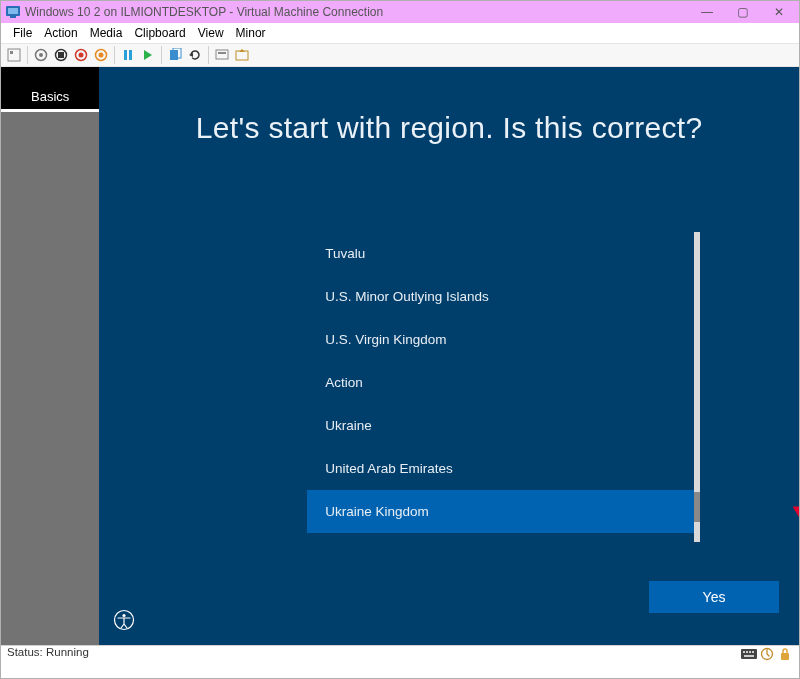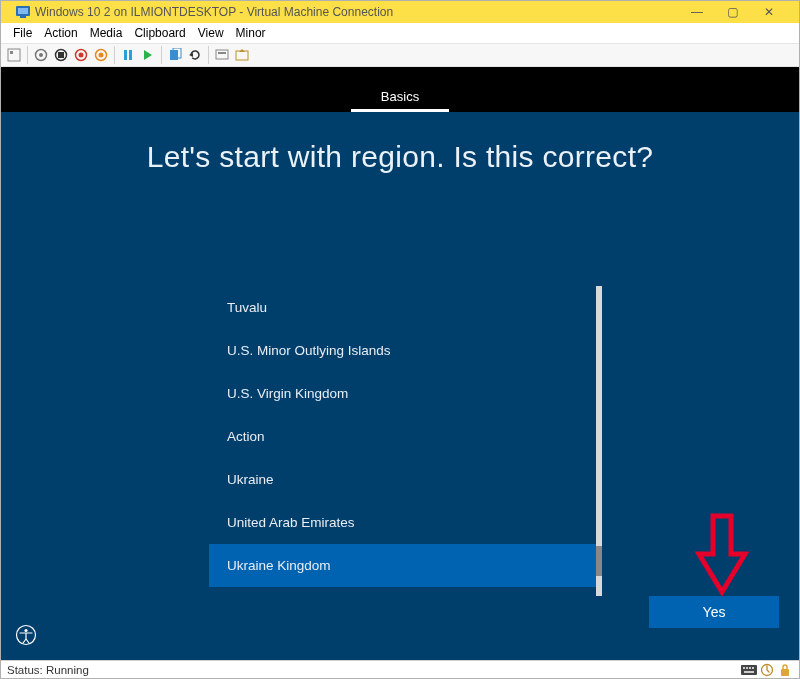--- a/index.html
+++ b/index.html
@@ -1,51 +1,51 @@
 <!DOCTYPE html>
 <html><head>
 <meta charset="utf-8">
 <style>
   * { box-sizing: border-box; }
   html, body { margin: 0; padding: 0; width: 800px; height: 679px; overflow: hidden; font-family: "Segoe UI", Tahoma, sans-serif; font-size: 12px; color: #000; }
   .outer { width: 800px; height: 679px; background: #fff; border: 1px solid #b0b0b0; display: flex; flex-direction: column; }
   
-  .titlebar { height: 22px; display: flex; align-items: center; padding: 0 12px; background: #fde047; }
+  .titlebar { height: 22px; display: flex; align-items: center; padding: 0 2px; background: #f0abfc; }
   .titlebar .app-icon { width: 16px; height: 16px; margin: 0 4px 0 2px; }
   .titlebar .title-text { flex: 0 0 auto; color: #555; font-size: 12px; }
   .titlebar .spacer { flex: 1; }
   .winbtn { width: 36px; height: 22px; display: flex; align-items: center; justify-content: center; color: #555; }
   
   .menubar { height: 20px; display: flex; align-items: center; padding: 0 6px; font-size: 12px; }
   .menubar span { padding: 2px 6px; }
   
   .toolbar { height: 24px; display: flex; align-items: center; padding: 0 4px; gap: 2px; border-top: 1px solid #e5e5e5; border-bottom: 1px solid #e5e5e5; background: #f7f7f7; }
   .tbtn { width: 18px; height: 18px; display: flex; align-items: center; justify-content: center; }
   .tsep { width: 1px; height: 18px; background: #d0d0d0; margin: 0 2px; }
   
-  .vm { flex: 1; display: flex; flex-direction: column; background: #737373; color: #fff; position: relative; overflow:hidden; }
+  .vm { flex: 1; display: flex; flex-direction: row; background: #737373; color: #fff; position: relative; overflow:hidden; }
   .vm-top { height: 45px; background: #000; display: flex; align-items: flex-end; justify-content: center; }
   .tab { padding: 10px 30px 8px 30px; color: #ddd; font-size: 13px; position: relative; }
   .tab.active { color: #fff; }
   .tab.active::after { content:""; position:absolute; left:0; right:0; bottom:0; height:3px; background:#fff; }
   .vm-body { flex: 1; background: #003e6b; position: relative; }
-  .heading { text-align: center; color: #eaf2f8; font-weight: 300; font-size: 30px; letter-spacing: 0.3px; padding: 28px 20px 0 20px; }
-  .listwrap { position: absolute; top: 174px; left: 208px; width: 387px; height: 310px; }
+  .heading { text-align: center; color: #eaf2f8; font-weight: 300; font-size: 30px; letter-spacing: 0.3px; padding: 44px 20px 0 20px; }
+  .listwrap { position: absolute; top: 165px; left: 208px; width: 387px; height: 310px; }
   .list { position:absolute; inset:0; }
   .row { height: 43px; display: flex; align-items: center; padding: 0 18px; font-size: 13.5px; color: #e8eef4; }
   .row.selected { background: #0063b1; }
   
   .scrollbar { position:absolute; right:-6px; top:0; width:6px; height:100%; background:#d9d9d9; border-radius:0; }
   .scrollthumb { position:absolute; left:0; width:6px; background:#888; border-radius:0; }
   .yesbtn { position: absolute; right: 20px; bottom: 32px; width: 130px; height: 32px; background: #0063b1; color: #fff; display: flex; align-items: center; justify-content: center; font-size: 14px; }
   .ease { position:absolute; left: 14px; bottom: 14px; width: 22px; height: 22px; }
   
   .arrow { position: absolute; pointer-events: none; }
   
-  .statusbar { height: 18px; display: flex; align-items: center; border-top: 1px solid #d0d0d0; padding: 0 6px; font-size: 11.5px; color: #333; }
+  .statusbar { height: 33px; display: flex; align-items: flex-start; border-top: 1px solid #d0d0d0; padding: 0 6px; font-size: 11.5px; color: #333; }
   .statusbar .sp { flex:1; }
   .statusbar .sicon { width:16px; height:16px; margin-left:2px; display:flex; align-items:center; justify-content:center; }
 </style>
 </head>
 <body>
 
 <div class="outer">
 
   <div class="titlebar">
     <span class="app-icon">

